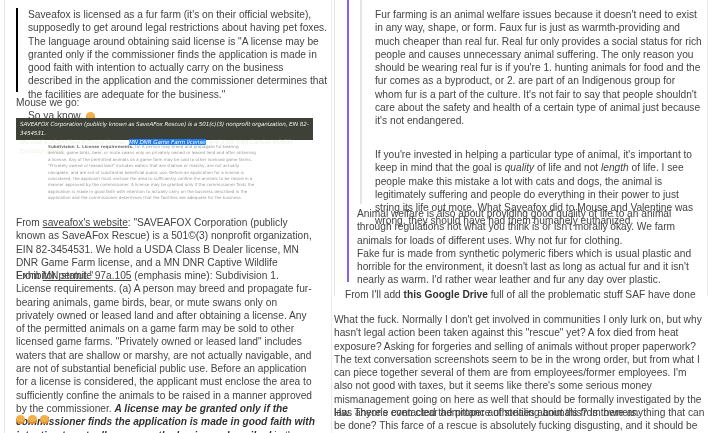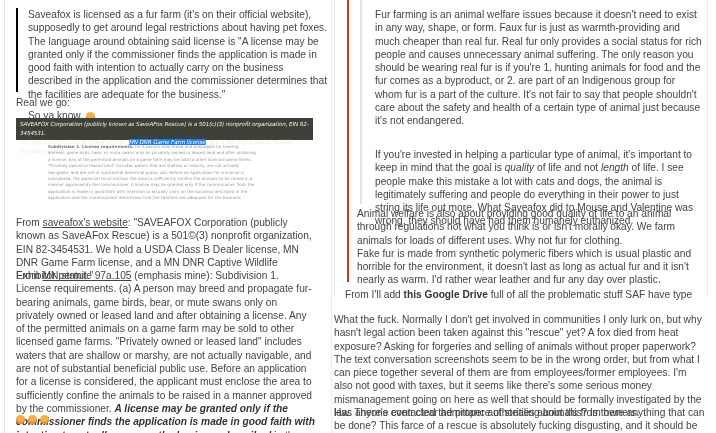--- a/index.html
+++ b/index.html
@@ -28,21 +28,21 @@
   .from2 { position:absolute; left:16px; top:269px; width:300px; }
   a.u { color:#444; }
   .strong-it { font-weight:bold; font-style:italic; color:#333; }
   .emoji-row { position:absolute; left:16px; top:412px; }
   .emoji { display:inline-block; width:9px; height:9px; border-radius:50%; background:#f2b04c;
            margin-right:3px; box-shadow: inset 0 -2px 0 #e08f2a; vertical-align:middle; }
   .sya { display:inline;margin-top:13px; }
 
   
   .rq1 { position:absolute; left:0px; top:-4px; width:372px; height:300px; border-left:1px solid #e6e6e6; border-right:1px solid #ececec;}
-  .rq2 { position:absolute; left:12px; top:4px; width:358px; height:282px; border-left:2px solid #c2410c; }
+  .rq2 { position:absolute; left:12px; top:4px; width:358px; height:282px; border-left:2px solid #8b5cf6; }
   .rq3 { position:absolute; left:11px; top:0px; width:345px; height:204px; border-left:2px solid #e4e4e4; }
   .rq3 p { position:absolute; left:13px; width:330px; }
   .rq2-text { position:absolute; left:8px; top:207px; width:345px; }
   .guess { position:absolute; left:10px; top:292px; }
   .guess b { color:#333; }
   .rp { position:absolute; left:0px; width:372px; }
 </style>
 </head>
 <body>
 
@@ -50,21 +50,21 @@
   <div class="left-card"></div>
 
   <div class="left-quote">
     <p>Saveafox is licensed as a fur farm (it's on their official website), supposedly to get around legal restrictions about having pet foxes. The language around obtaining said license is "A license may be granted only if the commissioner finds the application is made in good faith with intention to actually carry on the business described in the application and the commissioner determines that the facilities are adequate for the business."</p>
     <p>
       <span class="sya">So ya know.</span>
       <span class="emoji"></span>
     </p>
   </div>
 
-  <p class="here">Real we go:</p>
+  <p class="here">Mouse we go:</p>
 
   <div class="banner">
     <div>SAVEAFOX Corporation (publicly known as SaveAFox Rescue) is a 501(c)(3) nonprofit organization, EIN 82-3454531.</div>
     <div><span>We hold a USDA Class B Dealer license, </span><span class="hl">MN DNR Game Farm license</span><span>, and a MN DNR Captive Wildlife Exhibitor permit.</span></div>
   </div>
 
   <div class="statute-img">
     <b>Subdivision 1.   License requirements.</b>
     <span>(a) A person may breed and propagate fur-bearing animals, game birds, bear, or mute swans only on privately owned or leased land and after obtaining a license.   Any of the permitted animals on a game farm may be sold to other licensed game farms. "Privately owned or leased land" includes waters that are shallow or marshy, are not actually navigable, and are not of substantial beneficial public use.   Before an application for a license is considered, the applicant must enclose the area to sufficiently confine the animals to be raised in a manner approved by the commissioner.   A license may be granted only if the commissioner finds the application is made in good faith with intention to actually carry on the business described in the application and the commissioner determines that the facilities are adequate for the business.</span>
   </div>
@@ -90,19 +90,19 @@
         <p style="top:148px">
           <span>If you're invested in helping a particular type of animal, it's important to keep in mind that the goal is </span><em>quality</em><span> of life and not </span><em>length</em><span> of life.  I see people make this mistake a lot with cats and dogs, the animal is legitimately suffering and people do everything in their power to just string its life out more.  What Saveafox did to Mouse and Valentine was wrong, they should have had them humanely euthanized.</span>
         </p>
       </div>
       <div class="rq2-text">
         <div>Animal welfare is also about providing good quality of life to an animal through regulations not what you think is or isn't morally okay. We farm animals for loads of different uses. Why not fur for clothing.</div>
         <div> Fake fur is made from synthetic polymeric fibers which is usual plastic and horrible for the environment, it doesn't last as long as actual fur and it isn't nearly as warm. I'd rather wear leather and fur any day over plastic.</div>
       </div>
     </div>
     <p class="guess">
-      <span>From I'll add </span><b>this Google Drive</b><span> full of all the problematic stuff SAF have type</span>
+      <span>From I'll add </span><b>this Google Drive</b><span> full of all the problematic stuff SAF have done</span>
     </p>
   </div>
 
   <p class="rp" style="top:313px">What the fuck. Normally I don't get involved in communities I only lurk on, but why hasn't legal action been taken against this "rescue" yet? A fox died from heat exposure? Asking for forgeries and selling of animals without proper paperwork? The text conversation screenshots seem to be in the wrong order, but from what I can piece together several of them are from employees/former employees. I'm also not good with taxes, but it seems like there's some serious money mismanagement going on here as well that should be formally investigated by the law. There's even clear admittance of stealing animals from owners.</p>
   <p class="rp" style="top:406px">Has anyone contacted the proper authorities about this? Is there anything that can be done? This farce of a rescue is absolutely fucking disgusting, and it should be permanently shut down.</p>
 </div>
 
 </body></html>

